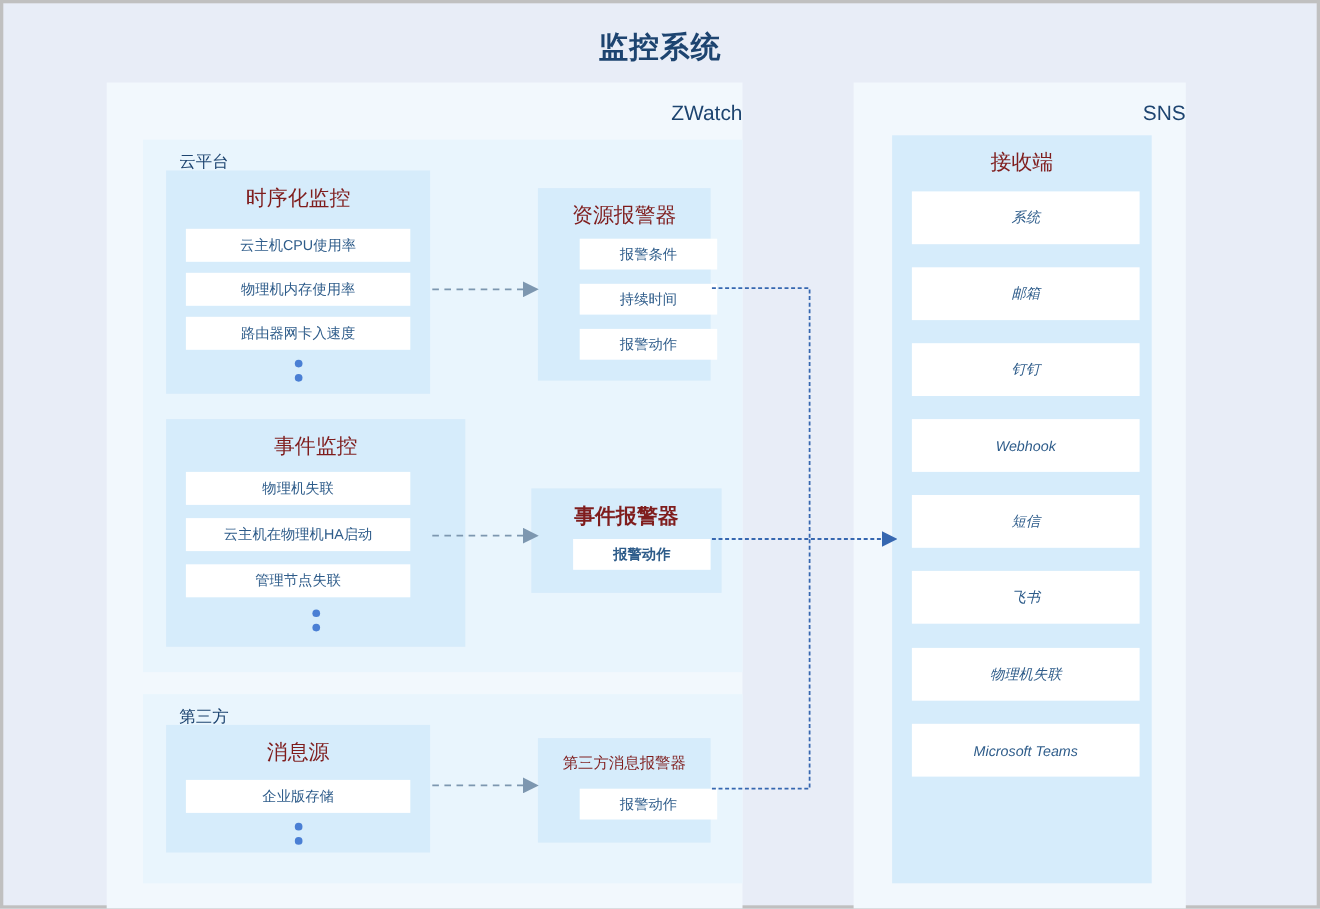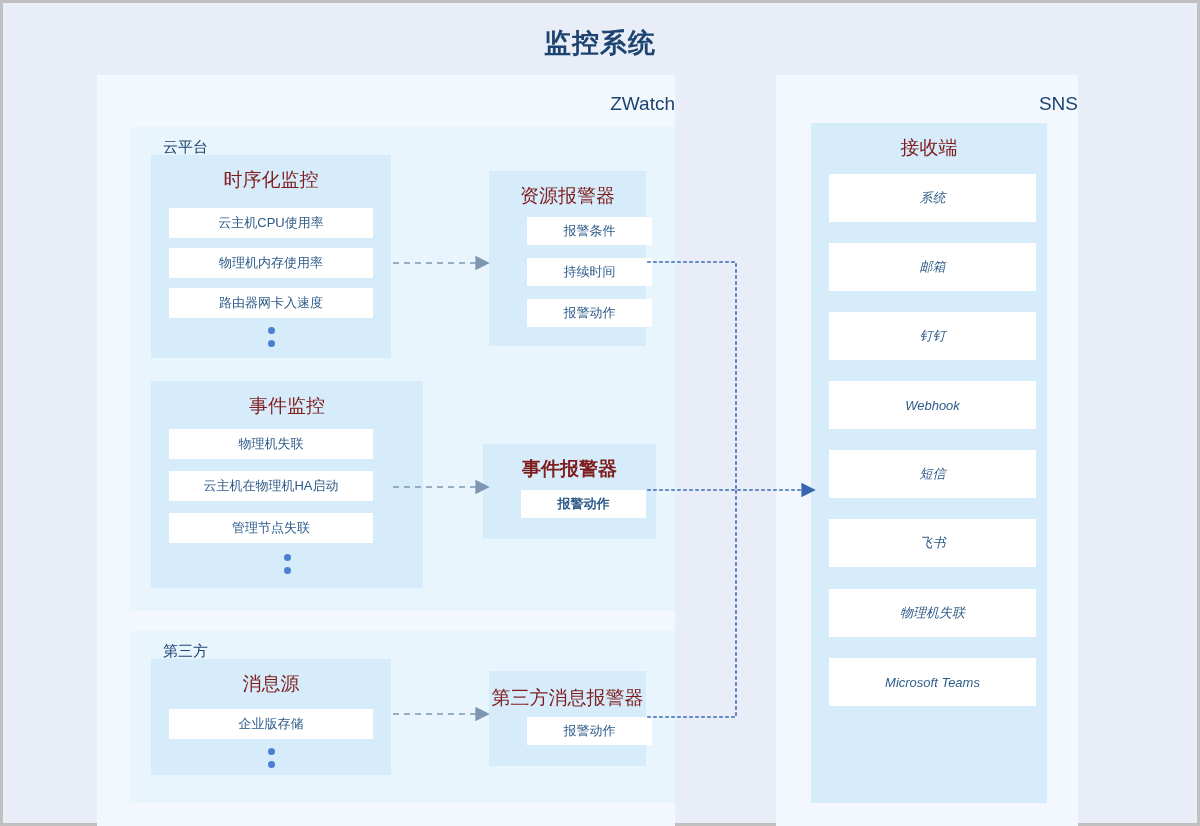--- a/index.html
+++ b/index.html
@@ -64,21 +64,21 @@
     background: #d6ecfb;
   }
   .card-title {
     position: absolute;
     left: 0; top: 12px; width: 100%;
     text-align: center;
     font-size: 19px;
     color: #7f1d1d;
   }
   .card-title.small {
-    font-size: 19px;
+    font-size: 14px;
     top: 14px;
   }
 
   .item {
     position: absolute;
     background: #ffffff;
     display: flex;
     align-items: center;
     justify-content: center;
     font-size: 13px;

